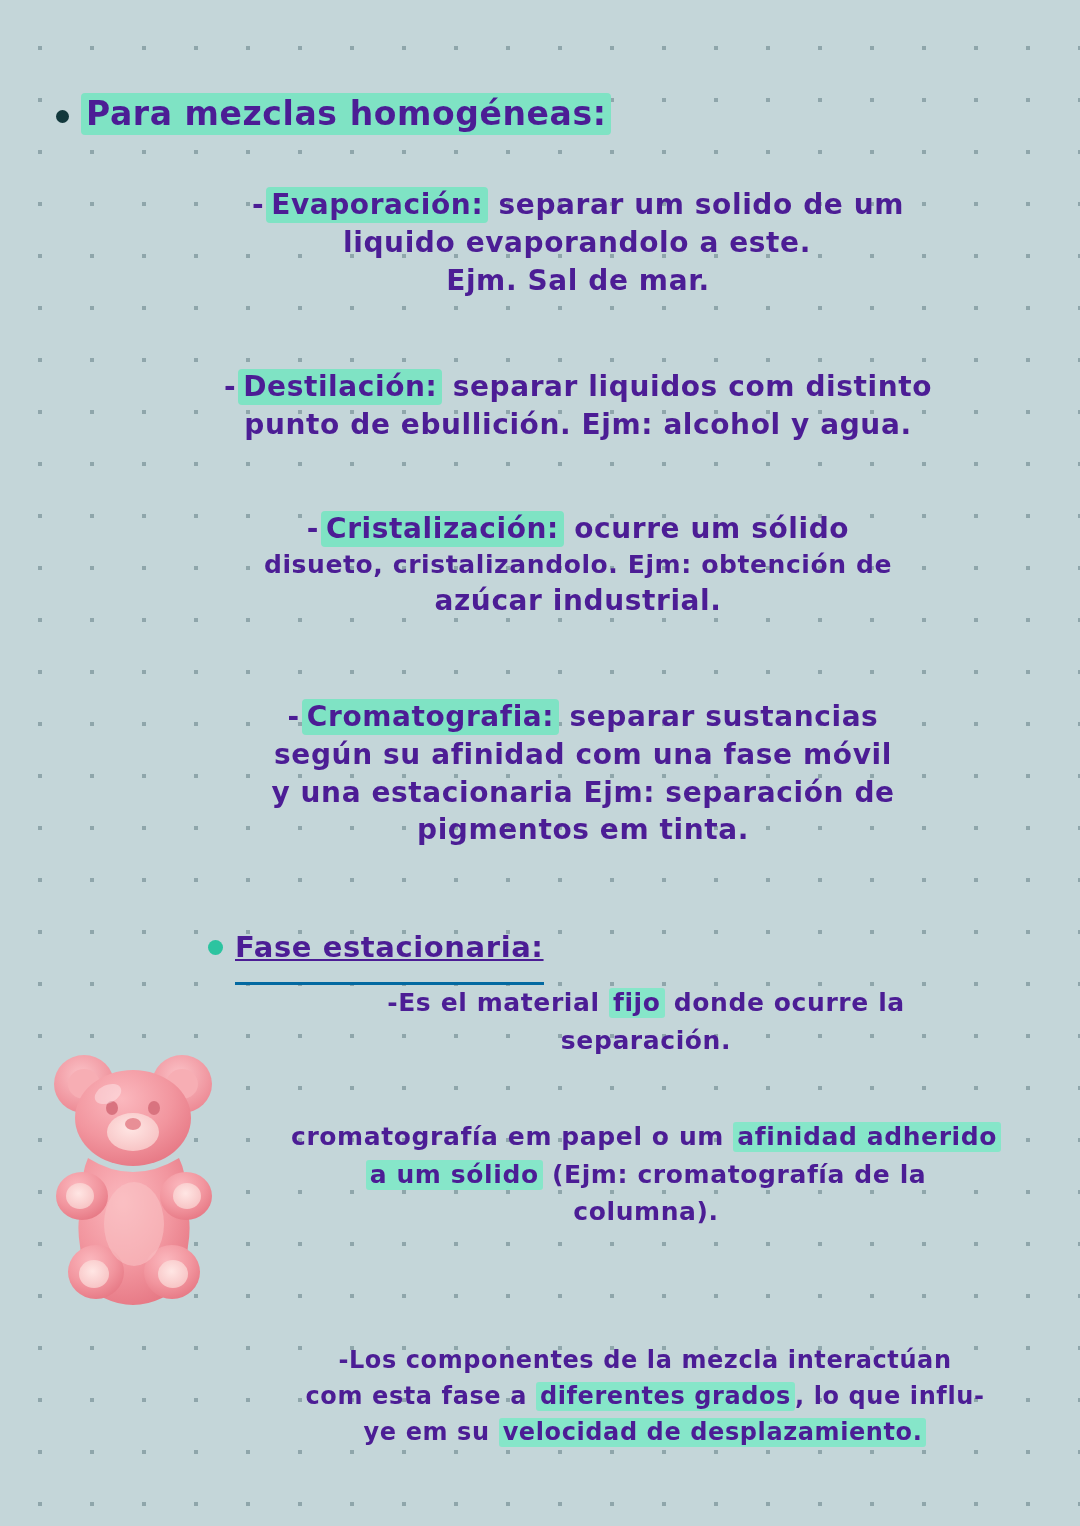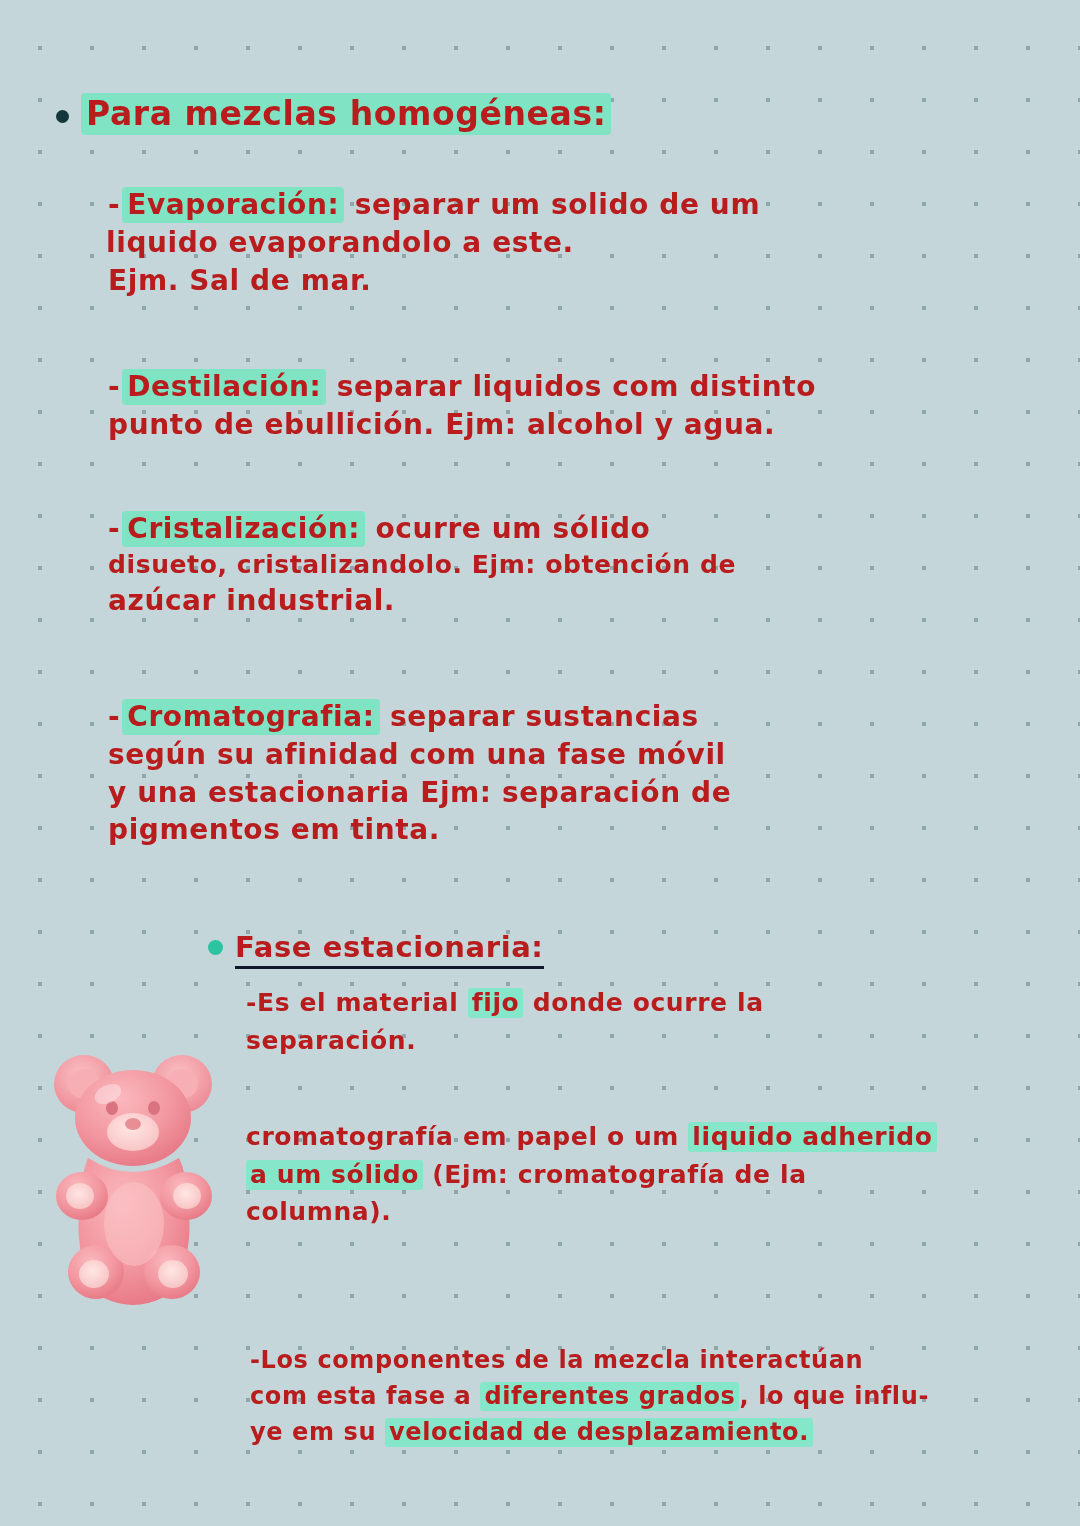--- a/index.html
+++ b/index.html
@@ -25,21 +25,21 @@
   }
   .note {
     position: absolute;
     inset: 0;
     color: #0d3b3f;
   }
   .hand {
     font-family: "DejaVu Sans", sans-serif;
     font-weight: 700;
     letter-spacing: 0.6px;
-    color: #b91c1c;
+    color: #4c1d95;
     line-height: 1.35;
   }
 
   
   .hl {
     background: #7fe3c4;
     border-radius: 4px;
     padding: 1px 5px 2px 5px;
     box-decoration-break: clone;
     -webkit-box-decoration-break: clone;
@@ -83,31 +83,32 @@
   #b-dest { left: 108px; top: 368px; font-size: 28px; width: 940px; }
   #b-dest .small { font-size: 28px; }
 
   #b-crist { left: 108px; top: 510px; font-size: 28px; width: 940px; }
   #b-crist .small { font-size: 25px; }
 
   #b-crom { left: 108px; top: 698px; font-size: 28px; width: 950px; }
 
   #b-fase { left: 208px; top: 928px; font-size: 29px; width: 860px; }
   #b-fase .underline-title {
-    border-bottom: 3px solid #0f172a;
-    padding-bottom: 2px;
+    border-bottom: 3px solid #0369a1;
+    padding-bottom: 18px;
+    text-decoration: underline;
   }
 
   #b-fase-def { left: 246px; top: 984px; font-size: 25px; width: 800px; }
 
   #b-puede { left: 246px; top: 1118px; font-size: 25px; width: 800px; }
 
   #b-compo { left: 250px; top: 1342px; font-size: 24px; width: 790px; }
 
-  .line { display: block; }
+  .line { display: block; text-align: center; }
   .tight { line-height: 1.5; }
 
   
   #gummy {
     position: absolute;
     left: 46px;
     top: 1046px;
     width: 190px;
     height: 270px;
   }
@@ -165,21 +166,21 @@
 
   <div class="blk hand tight" id="b-fase-def">
     <span class="line">
       <span>-Es el material </span><span class="hl-soft">fijo</span><span> donde ocurre la</span>
     </span>
     <span class="line">separación.</span>
   </div>
 
   <div class="blk hand tight" id="b-puede">
     <span class="line">
-      <span>cromatografía em papel o um </span><span class="hl-soft">liquido  adherido</span>
+      <span>cromatografía em papel o um </span><span class="hl-soft">afinidad  adherido</span>
     </span>
     <span class="line">
       <span class="hl-soft">a um sólido</span><span> (Ejm: cromatografía de la</span>
     </span>
     <span class="line">columna).</span>
   </div>
 
   <div class="blk hand tight" id="b-compo">
     <span class="line">-Los componentes de la mezcla interactúan</span>
     <span class="line">

